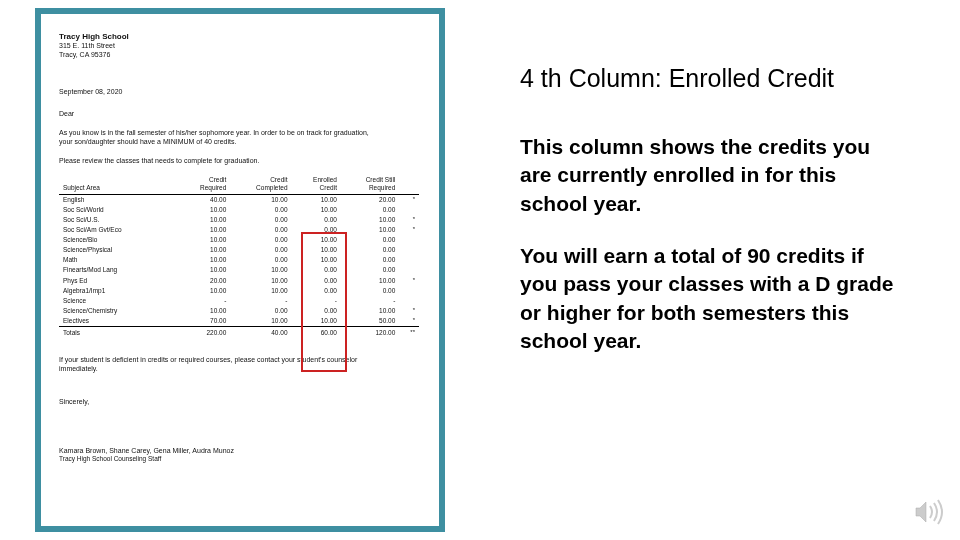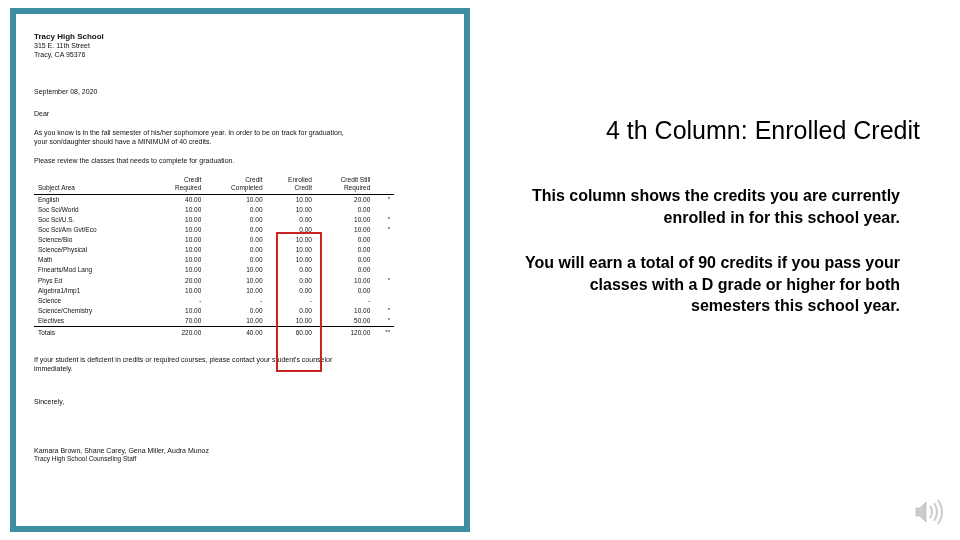--- a/index.html
+++ b/index.html
@@ -19,21 +19,21 @@
   }
   .left {
     width: 480px;
     height: 100%;
     display: flex;
     align-items: flex-start;
     justify-content: center;
     padding-top: 8px;
   }
   .letter-frame {
-    width: 460px;
+    width: 410px;
     height: 524px;
     border: 6px solid #3e8fa1;
     background: #fff;
     box-sizing: border-box;
     padding: 18px 18px 14px 18px;
     font-size: 7px;
     line-height: 1.25;
     color: #111;
     position: relative;
   }
@@ -76,32 +76,31 @@
     height: 136px;
   }
 
   .footer-note { margin-top: 18px; max-width: 360px; }
   .sincerely { margin-top: 24px; }
   .sigline { margin-top: 40px; }
   .sigtitle { font-size: 6.5px; }
 
   .right {
     width: 480px;
-    padding: 116px 40px 0 40px;
+    padding: 64px 40px 0 40px;
     box-sizing: border-box;
-    text-align: right;
   }
   .right h1 {
     font-size: 25px;
     font-weight: 400;
     margin: 0 0 40px 0;
     color: #000;
   }
   .right p {
-    font-size: 16px;
+    font-size: 21px;
     font-weight: 700;
     margin: 0 0 24px 0;
     line-height: 1.35;
     max-width: 380px;
     color: #000;
   }
 
   .audio-icon {
     position: absolute;
     right: 14px;

